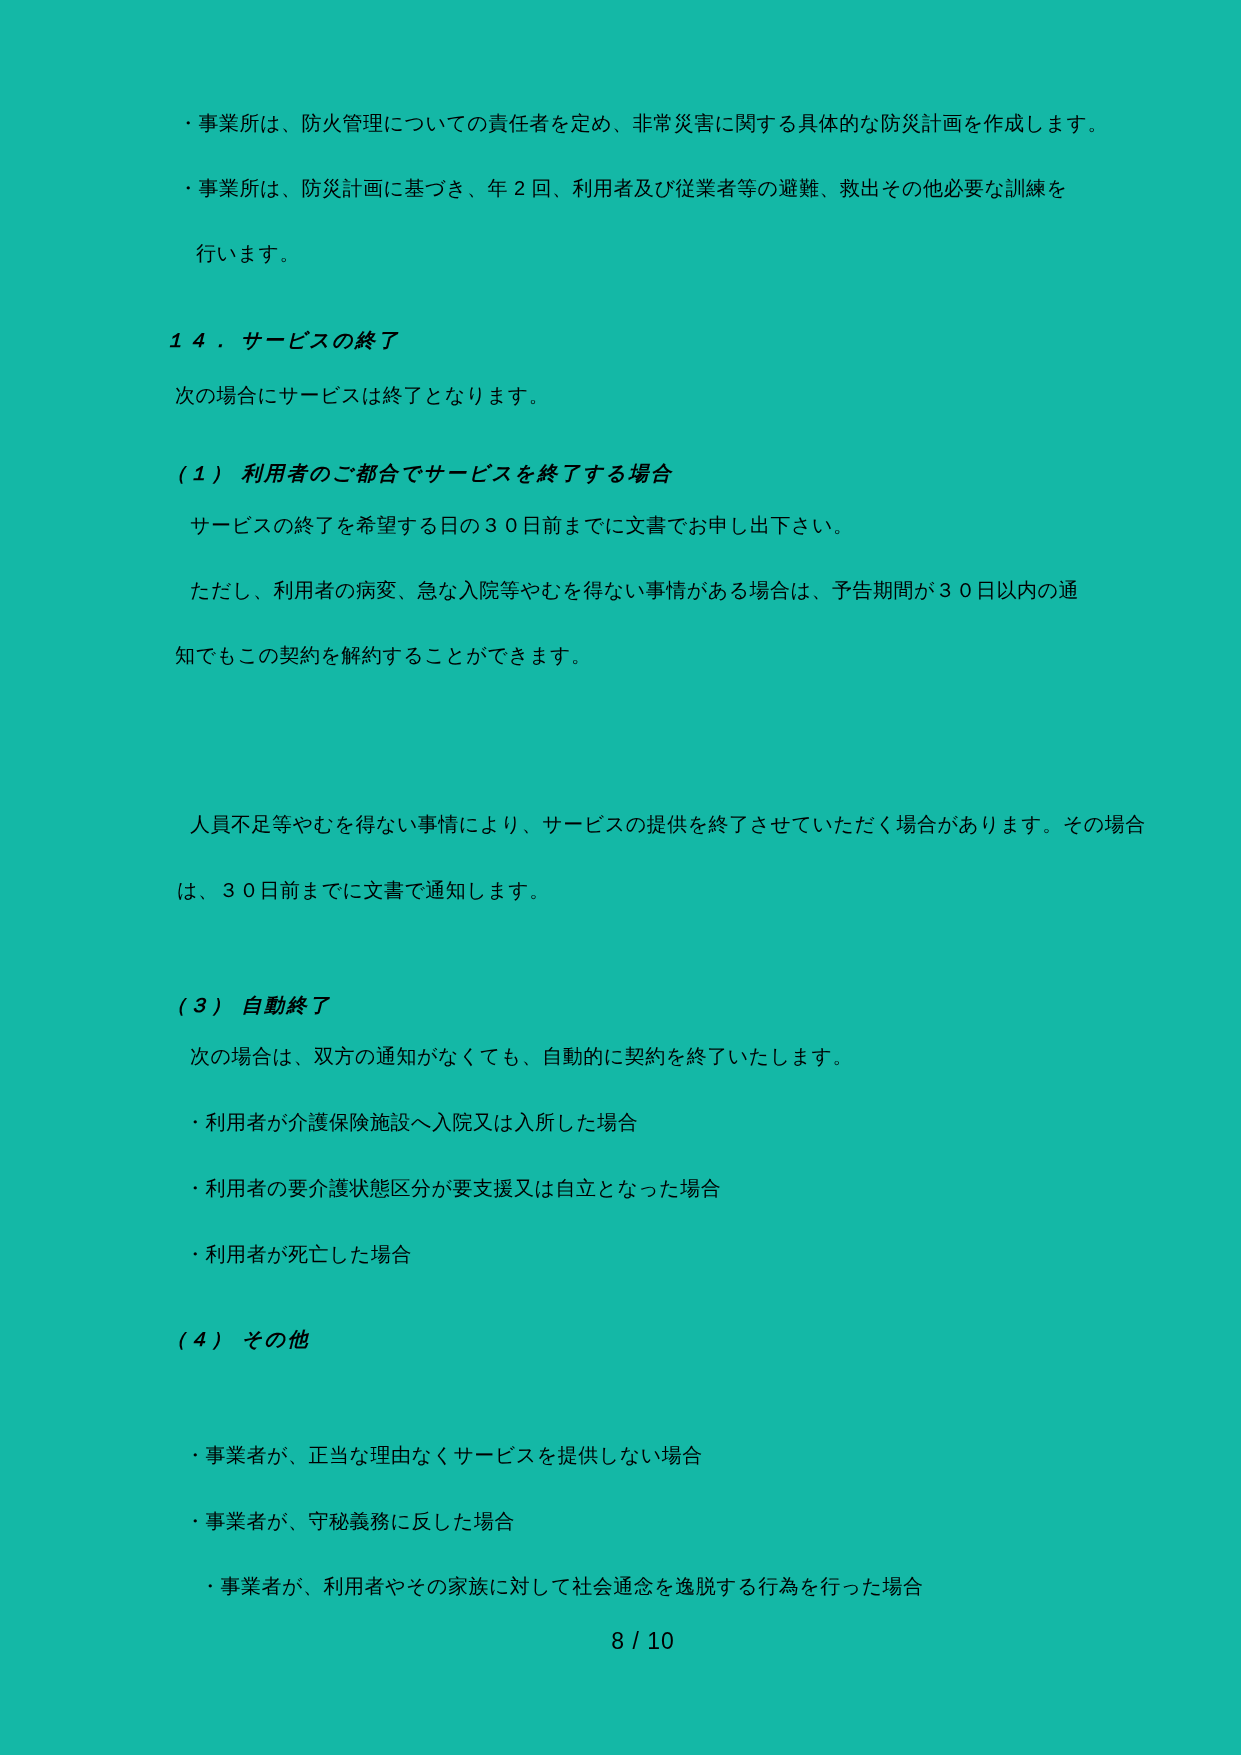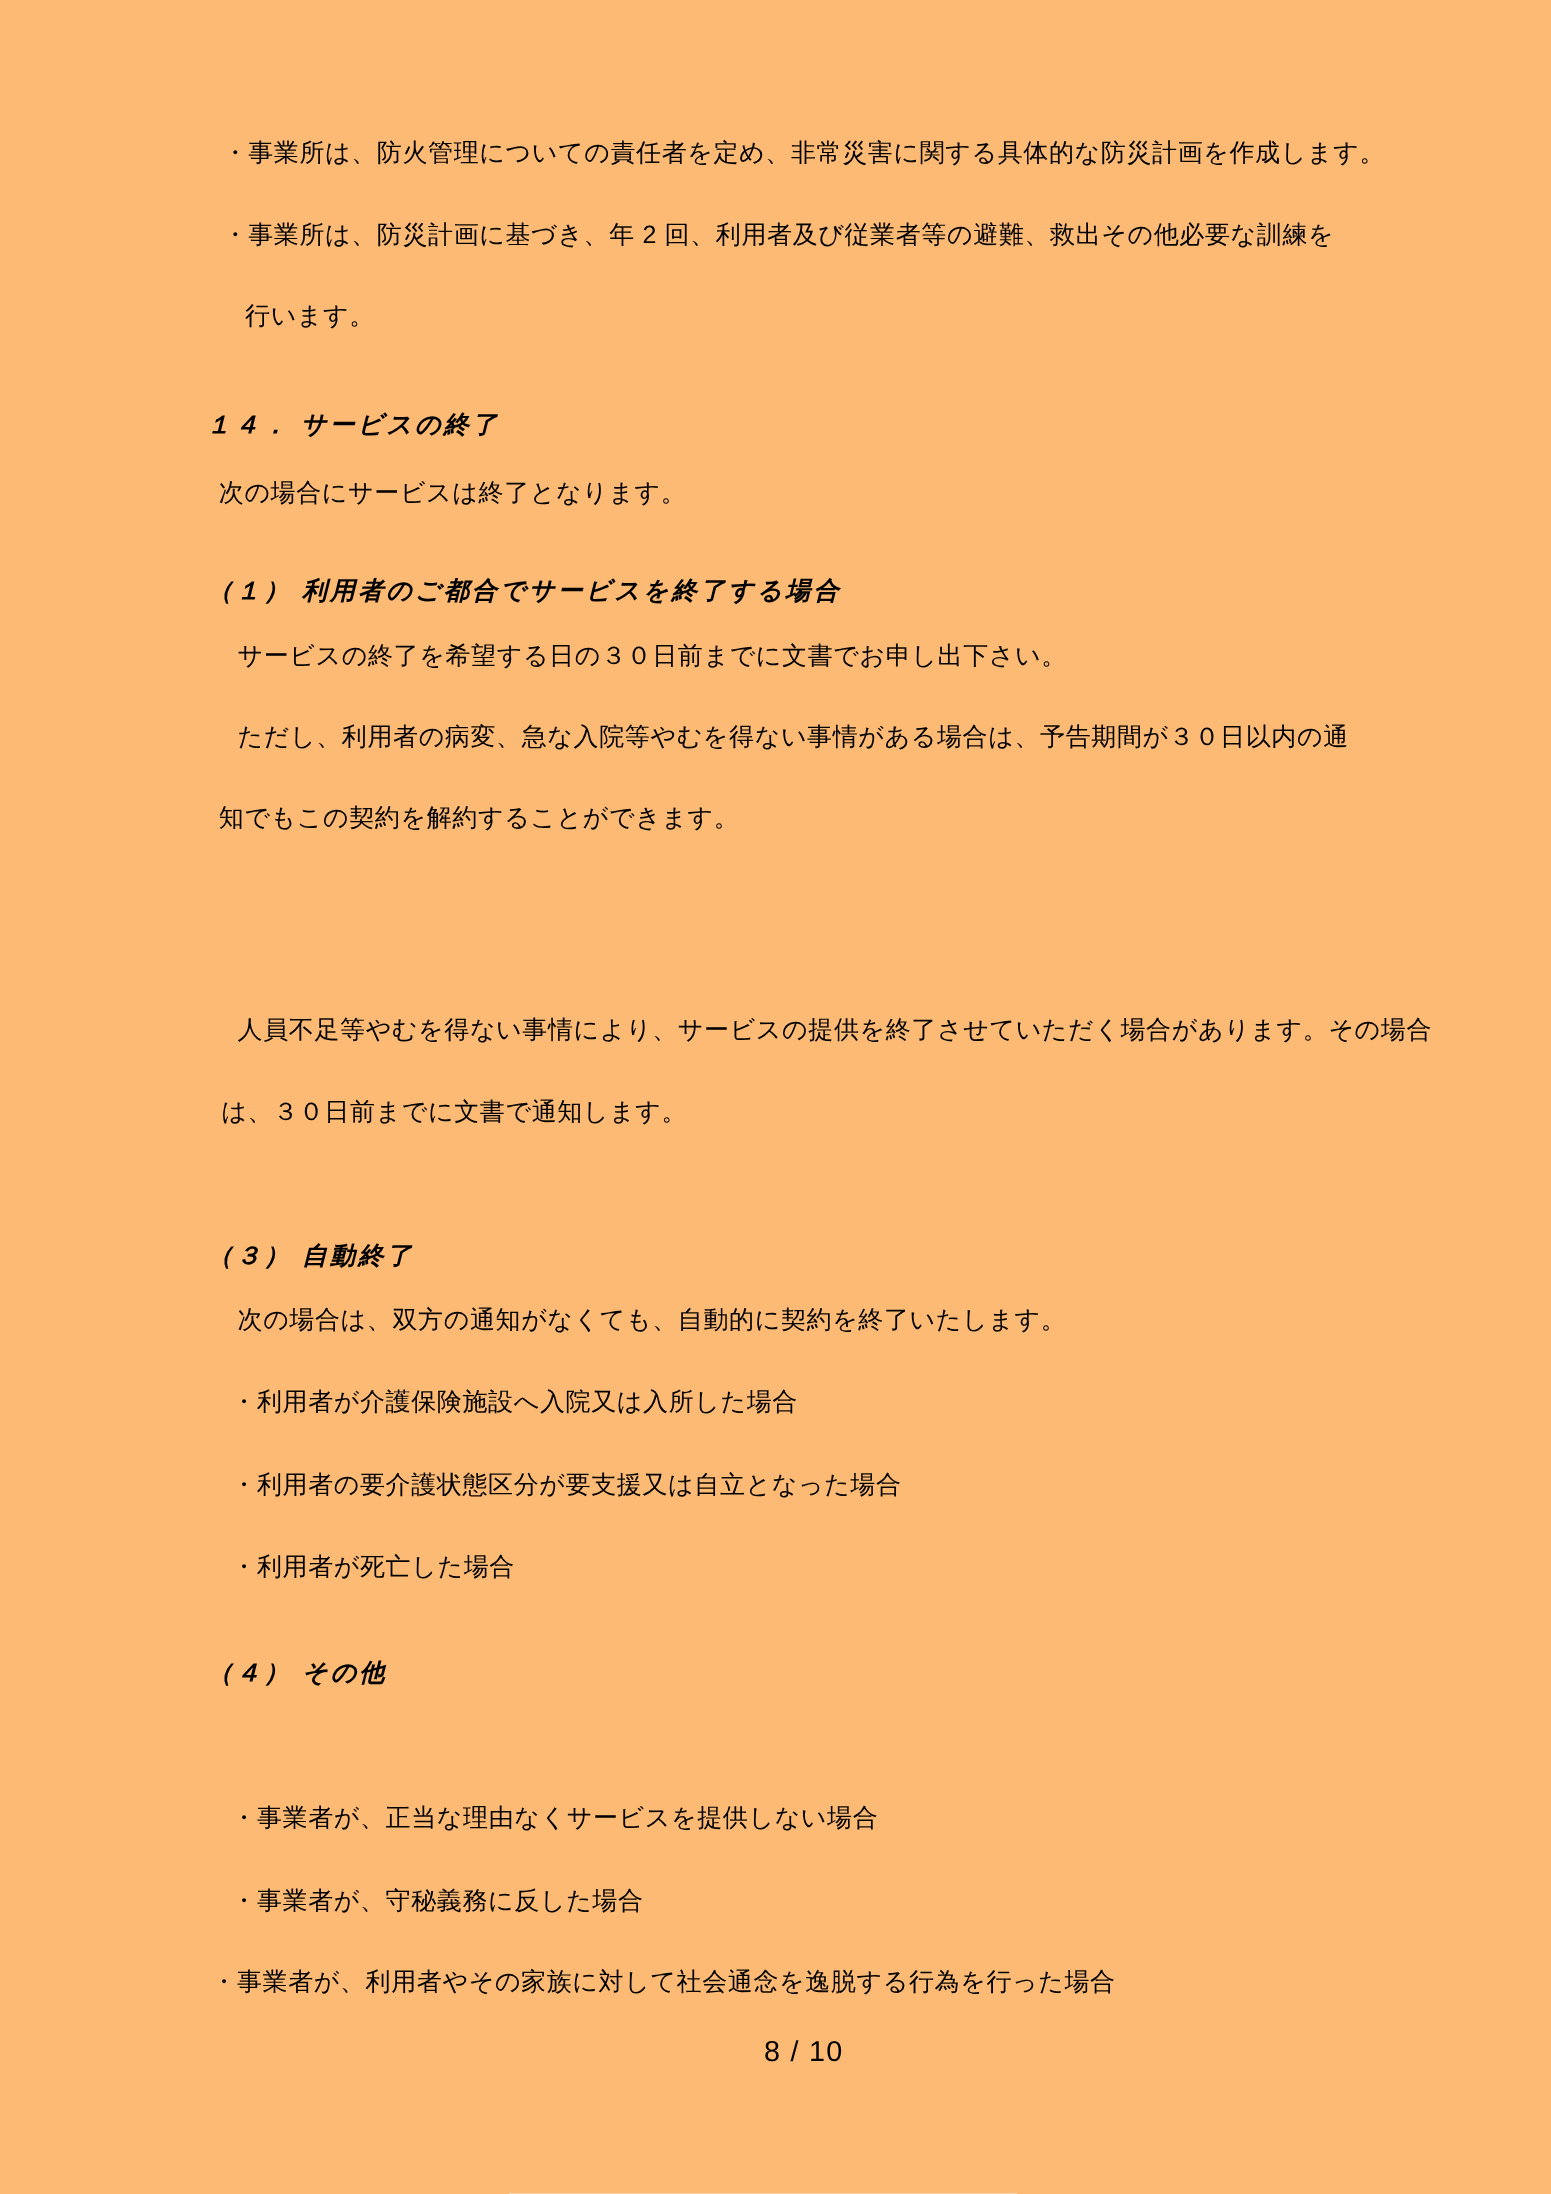--- a/index.html
+++ b/index.html
@@ -4,21 +4,21 @@
 <style>
   html, body {
     margin: 0;
     padding: 0;
     background: #ffffff;
   }
   #page {
     position: relative;
     width: 1241px;
     height: 1755px;
-    background: #fdba74;
+    background: #14b8a6;
     color: #000000;
     font-family: "Liberation Sans", "DejaVu Sans", sans-serif;
     overflow: hidden;
   }
   .ln {
     position: absolute;
     font-size: 20px;
     line-height: 26px;
     white-space: pre;
     letter-spacing: 0.5px;
@@ -61,17 +61,17 @@
 
   <div class="ln hd" style="left:166px; top:992px">（３） 自動終了</div>
   <div class="ln" style="left:190px; top:1043px">次の場合は、双方の通知がなくても、自動的に契約を終了いたします。</div>
   <div class="ln" style="left:185px; top:1109px">・利用者が介護保険施設へ入院又は入所した場合</div>
   <div class="ln" style="left:185px; top:1175px">・利用者の要介護状態区分が要支援又は自立となった場合</div>
   <div class="ln" style="left:185px; top:1241px">・利用者が死亡した場合</div>
 
   <div class="ln hd" style="left:166px; top:1326px">（４） その他</div>
   <div class="ln" style="left:185px; top:1442px">・事業者が、正当な理由なくサービスを提供しない場合</div>
   <div class="ln" style="left:185px; top:1508px">・事業者が、守秘義務に反した場合</div>
-  <div class="ln" style="left:169px; top:1573px">・事業者が、利用者やその家族に対して社会通念を逸脱する行為を行った場合</div>
+  <div class="ln" style="left:200px; top:1573px">・事業者が、利用者やその家族に対して社会通念を逸脱する行為を行った場合</div>
 
   <div class="pagenum" style="top:1628px">8 / 10</div>
 
 </div>
 
 </body></html>

